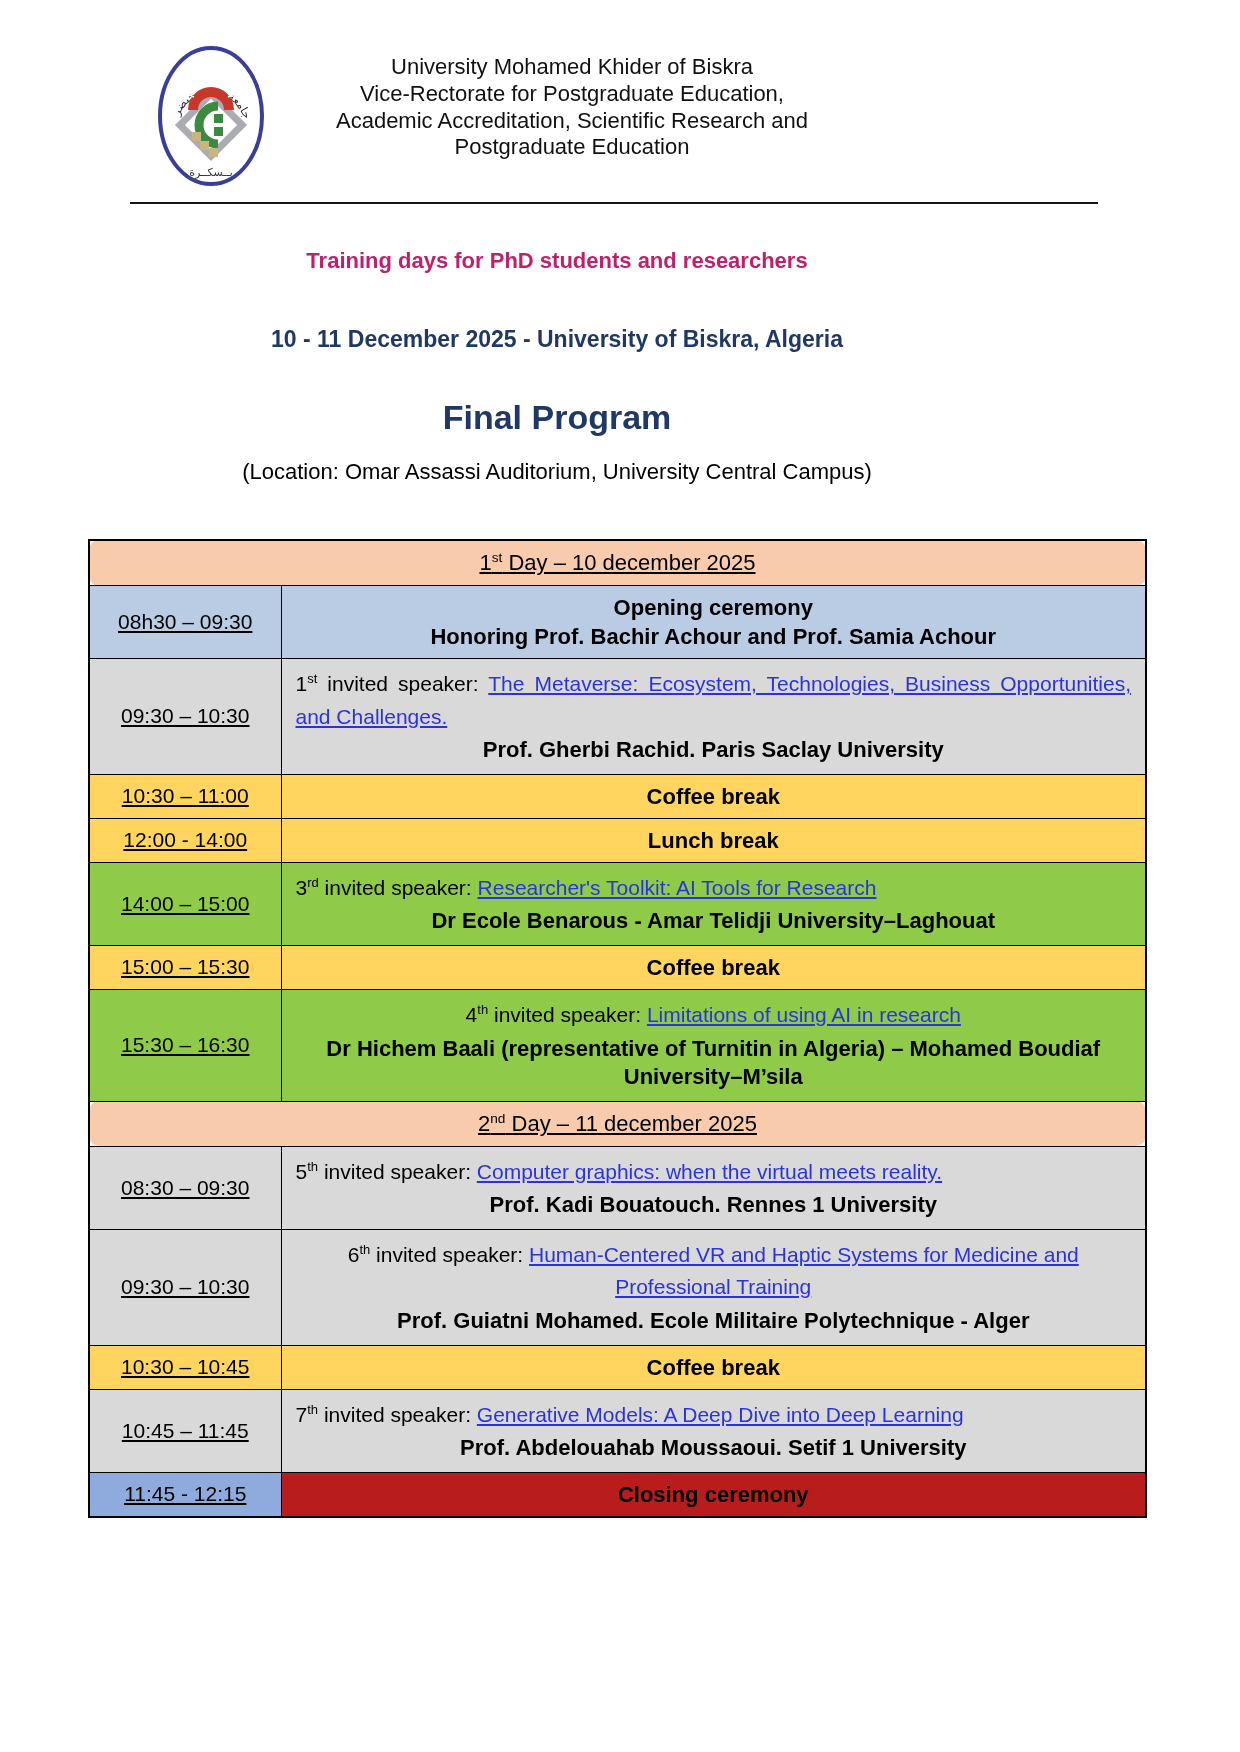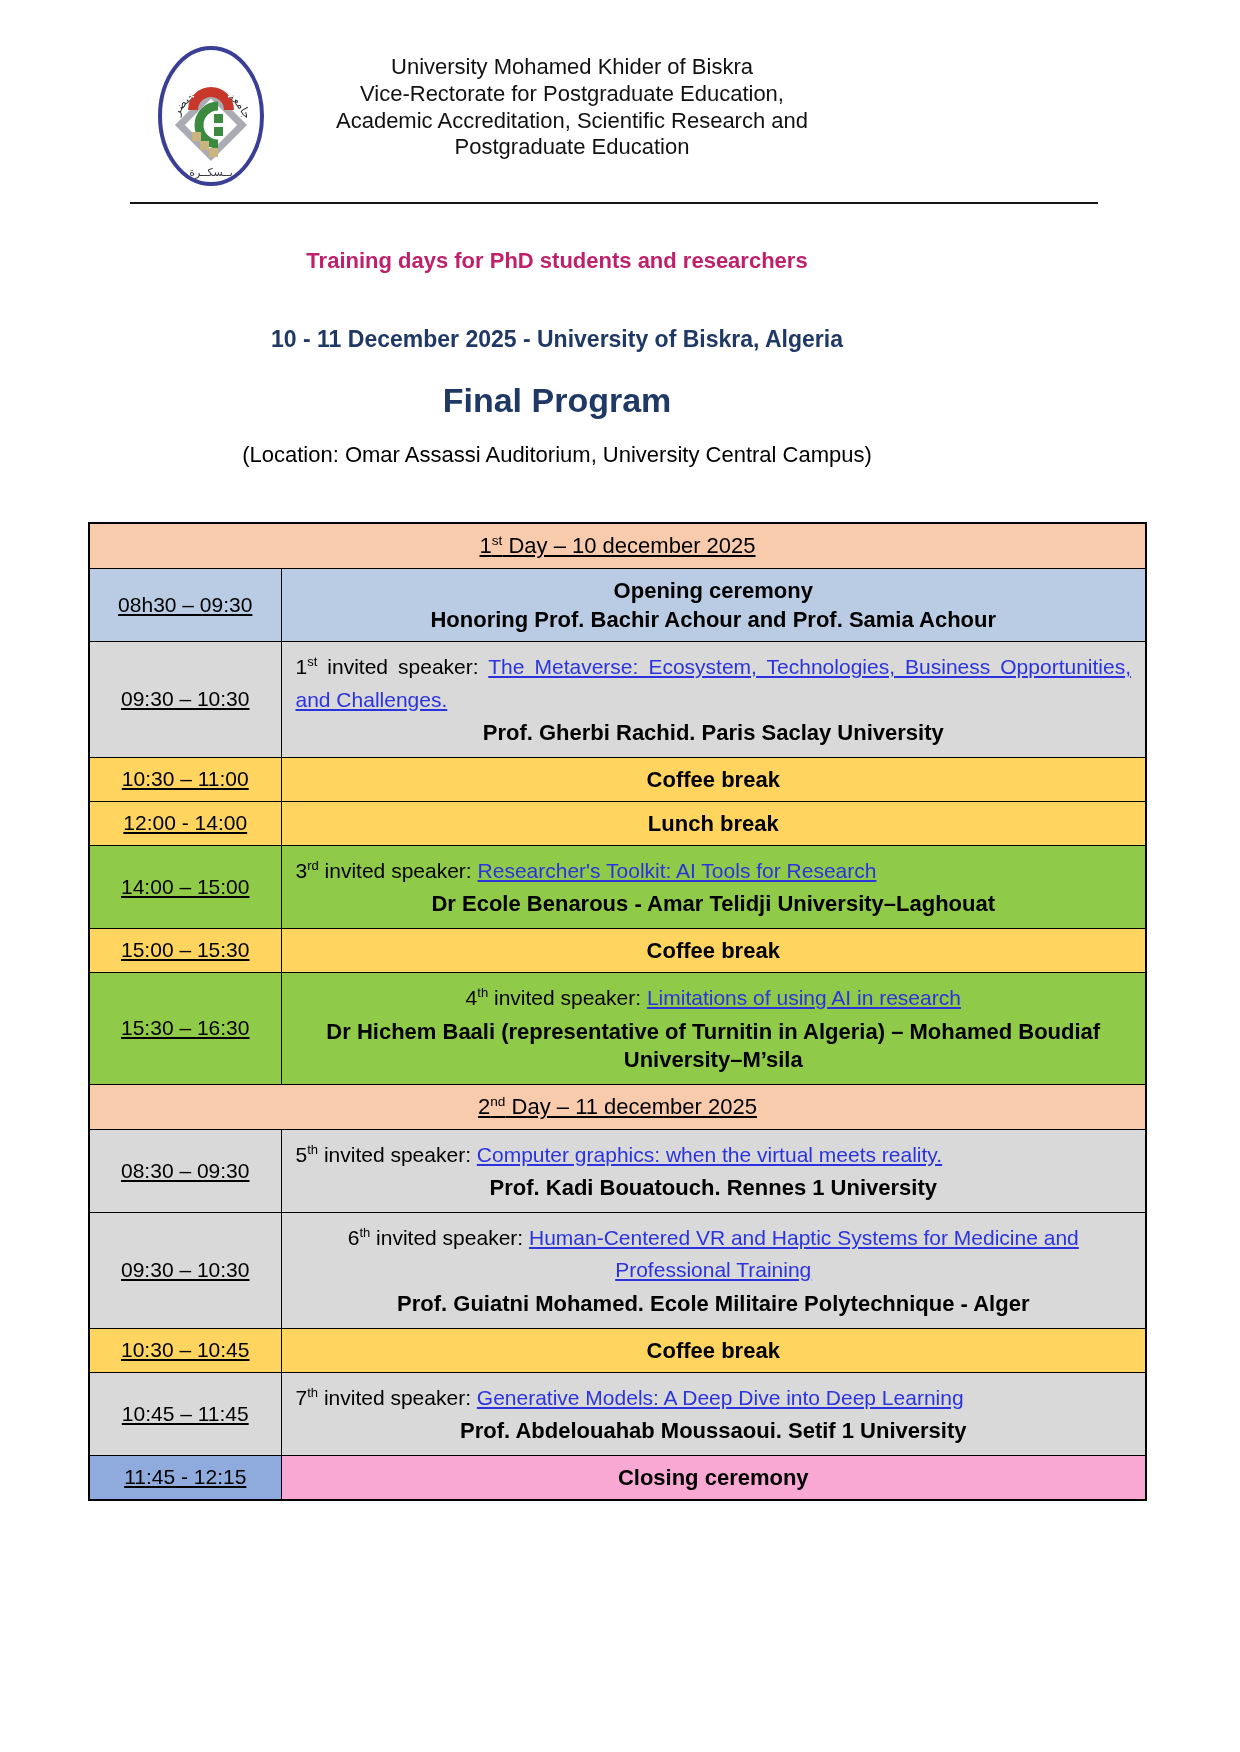--- a/index.html
+++ b/index.html
@@ -11,29 +11,29 @@
   
   .header{display:flex;align-items:flex-start;margin:44px 0 0 156px;}
   .logo-wrap{width:110px;height:144px;flex:none;}
   .org-block{width:560px;margin-left:26px;text-align:center;padding-top:10px;
     font-size:22px;line-height:1.22;color:#111;}
   .rule{width:968px;margin:14px 0 0 130px;border:0;border-top:2px solid #151515;height:0;}
   
   .intro{width:1114px;text-align:center;}
   .event-title{margin-top:44px;font-size:22px;font-weight:bold;color:var(--magenta);}
   .date-line{margin-top:52px;font-size:23px;font-weight:bold;color:var(--navy);}
-  .program-title{margin-top:28px;font-size:34px;font-weight:bold;color:var(--navy);}
+  .program-title{margin-top:45px;font-size:34px;font-weight:bold;color:var(--navy);}
   .location-line{margin-top:22px;font-size:22px;color:#000;}
   
   table.schedule{border-collapse:collapse;margin:54px 0 0 88px;width:1057px;
     border:2.5px solid #000;table-layout:fixed;}
   col.c-time{width:192px;}
   col.c-content{width:865px;}
   td{border:1.5px solid #000;vertical-align:middle;}
-  td.day-cell{text-align:center;padding:9px 6px;font-size:22px;}
+  td.day-cell{text-align:center;padding:9px 6px;font-size:22px;border-radius:10px;}
   td.time-cell{text-align:center;padding:6px 8px;font-size:21px;}
   td.content-cell{padding:7px 14px;}
   .u{text-decoration:underline;}
   .plain-line{font-weight:bold;text-align:center;font-size:22px;line-height:1.32;}
   .talk-line{margin:2px 0 3px 0;font-size:21px;line-height:1.55;}
   .align-justify{text-align:justify;}
   .align-center{text-align:center;}
   .align-left{text-align:left;}
   .talk-link{color:var(--link);text-decoration:underline;cursor:pointer;}
   .speaker{margin:1px 0 2px 0;font-weight:bold;text-align:center;font-size:22px;line-height:1.3;}
@@ -172,18 +172,18 @@
       </tr>
       <tr>
         <td class="time-cell" style="background: rgb(217, 217, 217);"><span class="u">10:45 – 11:45</span></td>
         <td class="content-cell" style="background: rgb(217, 217, 217);">
           <p class="talk-line align-justify">7<sup>th</sup> invited speaker: <a class="talk-link" href="#">Generative Models: A Deep Dive into Deep Learning</a></p>
           <p class="speaker">Prof. Abdelouahab Moussaoui. Setif 1 University</p>
         </td>
       </tr>
       <tr>
         <td class="time-cell" style="background: rgb(143, 170, 220);"><span class="u">11:45 - 12:15</span></td>
-        <td class="content-cell" style="background: #f9a8d4;">
+        <td class="content-cell" style="background: #b91c1c;">
           <div class="plain-line">Closing ceremony</div>
         </td>
       </tr>
     </tbody>
 </table>
 
 </body></html>

